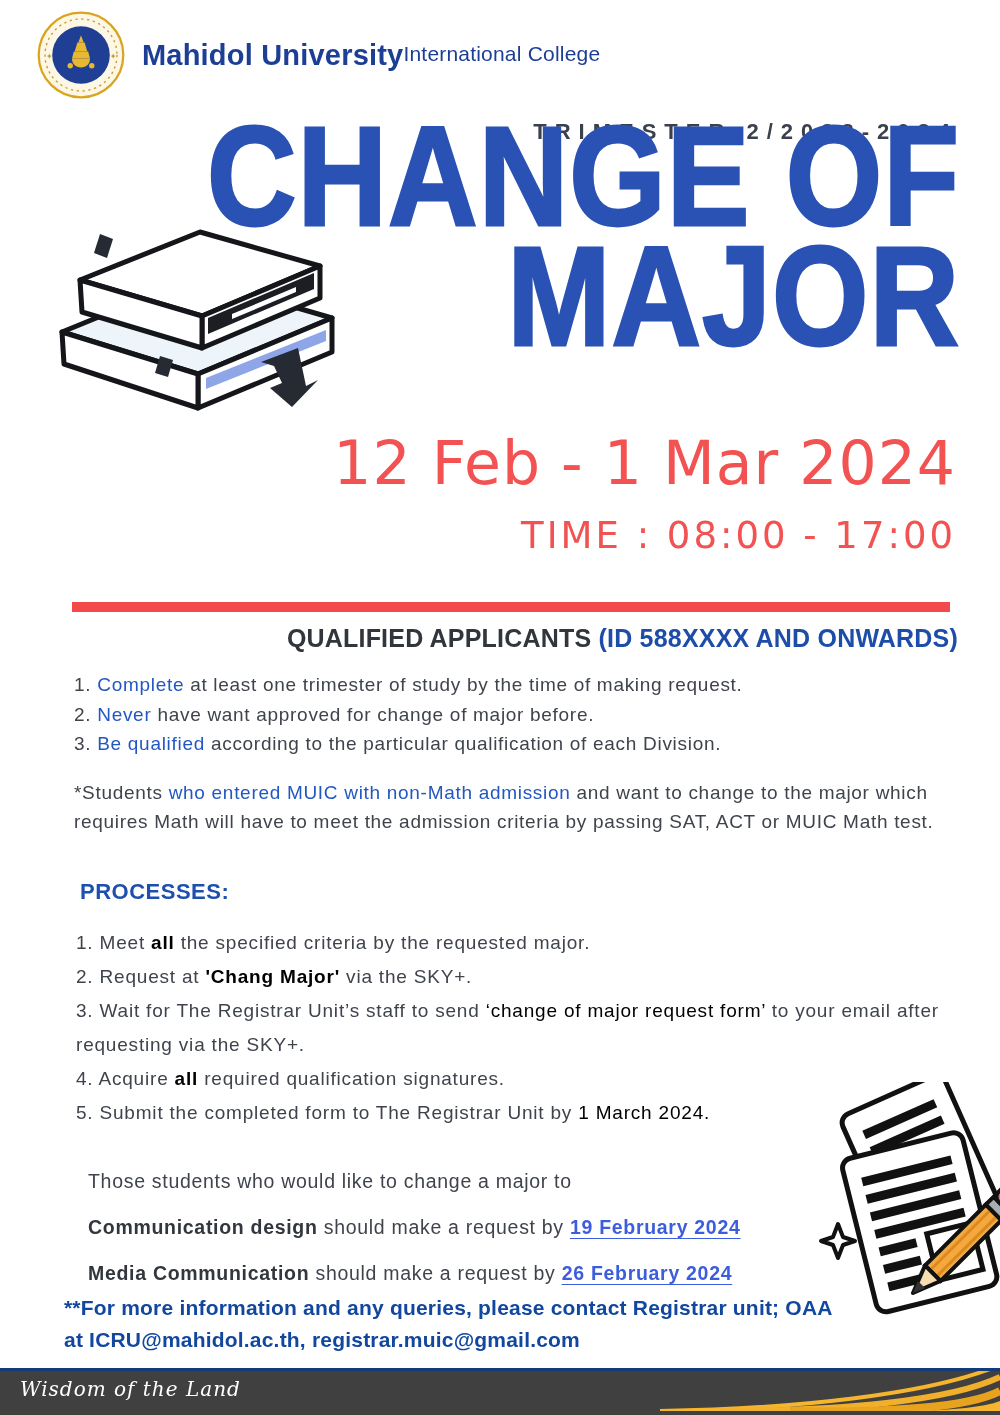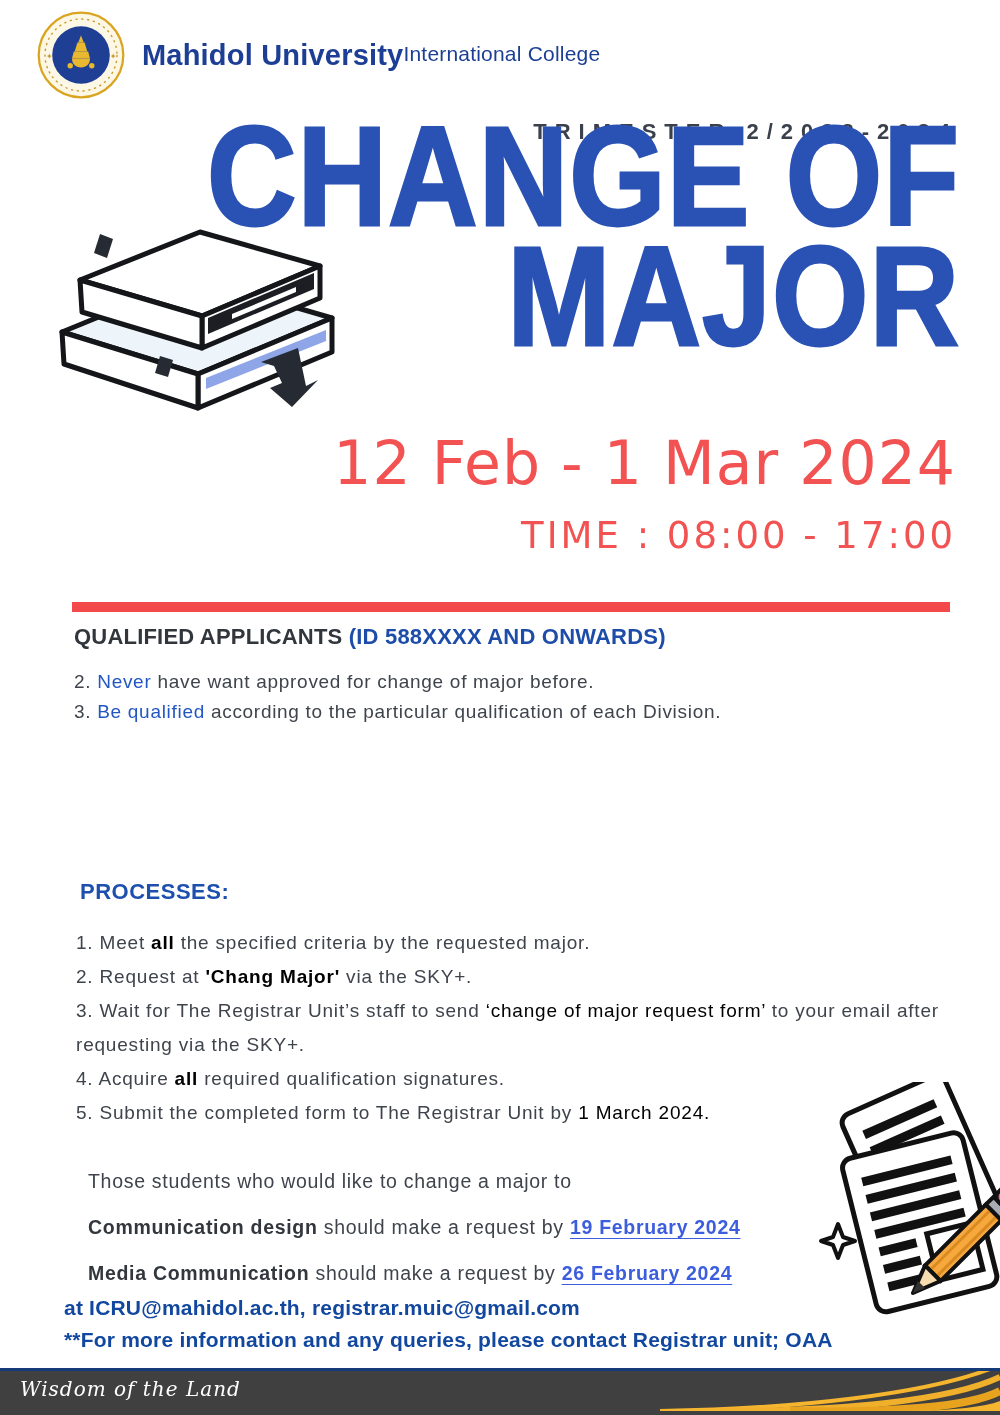--- a/index.html
+++ b/index.html
@@ -28,21 +28,21 @@
   
   .dates { position:absolute; right:44px; top:428px; font-family:"DejaVu Sans", sans-serif;
            font-size:60px; color:#f25352; letter-spacing:1px; }
   .time  { position:absolute; right:44px; top:514px; font-family:"DejaVu Sans", sans-serif;
            font-size:37px; color:#f25352; letter-spacing:3px; }
 
   .redbar { position:absolute; left:72px; top:602px; width:878px; height:10px; background:#f4494b; }
 
   
   .qualified { position:absolute; left:74px; top:624px; width:884px; }
-  .qhead { font-size:22px; font-weight:bold; color:#31363d; letter-spacing:0.2px; }
+  .qhead { font-size:25px; font-weight:bold; color:#31363d; letter-spacing:0.2px;text-align:right; }
   .qhead .blue { color:#1d4da8; }
   .qlist { margin-top:17px; font-size:19px; line-height:29.5px; color:#3f444c; letter-spacing:0.7px; }
   .qlist p, .note p { margin:0; }
   .qlist .blue, .note .blue { color:#2257c2; }
   .note { margin-top:19px; font-size:19px; line-height:29px; color:#3f444c; letter-spacing:0.7px; }
 
   
   .processes-heading { position:absolute; left:80px; top:879px; font-size:22px; font-weight:bold;
                        color:#1d4fae; letter-spacing:0.5px; }
   .plist { position:absolute; left:76px; top:926px; width:882px; font-size:19px; line-height:34px;
@@ -131,43 +131,47 @@
   <div class="dates">12 Feb - 1 Mar 2024</div>
   <div class="time">TIME : 08:00 - 17:00</div>
 
   <div class="redbar"></div>
 
   <div class="qualified">
     <div class="qhead">
       <span>QUALIFIED APPLICANTS </span><span class="blue">(ID 588XXXX AND ONWARDS)</span>
     </div>
     <div class="qlist">
+      <p><span>1. </span><span class="blue">Complete</span><span> at least one trimester of study by the time of making request.</span></p>
       <p><span>2. </span><span class="blue">Never</span><span> have want approved for change of major before.</span></p>
       <p><span>3. </span><span class="blue">Be qualified</span><span> according to the particular qualification of each Division.</span></p>
+    </div>
+    <div class="note">
+      <p><span>*Students </span><span class="blue">who entered MUIC with non-Math admission</span><span> and want to change to the major which requires Math will have to meet the admission criteria by passing SAT, ACT or MUIC Math test.</span></p>
     </div>
   </div>
 
   <div class="processes-heading">PROCESSES:</div>
   <div class="plist">
     <p><span>1. Meet </span><span class="blue">all</span><span> the specified criteria by the requested major.</span></p>
     <p><span>2. Request at </span><span class="blue">'Chang Major'</span><span> via the SKY+.</span></p>
     <p><span>3. Wait for The Registrar Unit’s staff to send </span><span class="blue nb">‘change of major request form’</span><span> to your email after requesting via the SKY+.</span></p>
     <p><span>4. Acquire </span><span class="blue">all</span><span> required qualification signatures.</span></p>
     <p><span>5. Submit the completed form to The Registrar Unit by </span><span class="blue nb">1 March 2024.</span><span></span></p>
   </div>
 
   <div class="deadlines">
     <p>Those students who would like to change a major to</p>
     <p><span class="major">Communication design</span><span> should make a request by </span><span class="date"> 19 February 2024</span></p>
     <p><span class="major">Media Communication</span><span> should make a request by </span><span class="date"> 26 February 2024</span></p>
   </div>
 
   <div class="contact">
+    <p>**For more information and any queries, please contact Registrar unit; OAA</p>
     <p>at ICRU@mahidol.ac.th, registrar.muic@gmail.com</p>
-    <p>**For more information and any queries, please contact Registrar unit; OAA</p>
   </div>
 
   <svg class="papers-illo" viewBox="0 0 196 236">
 
     <g transform="rotate(-24 100 110)">
       <rect x="58" y="10" width="112" height="150" rx="10" fill="#ffffff" stroke="#111111" stroke-width="5"></rect>
       <g stroke="#111111" stroke-width="9">
         <line x1="74" y1="36" x2="152" y2="36"></line>
         <line x1="74" y1="54" x2="152" y2="54"></line>
         <line x1="74" y1="72" x2="152" y2="72"></line>

